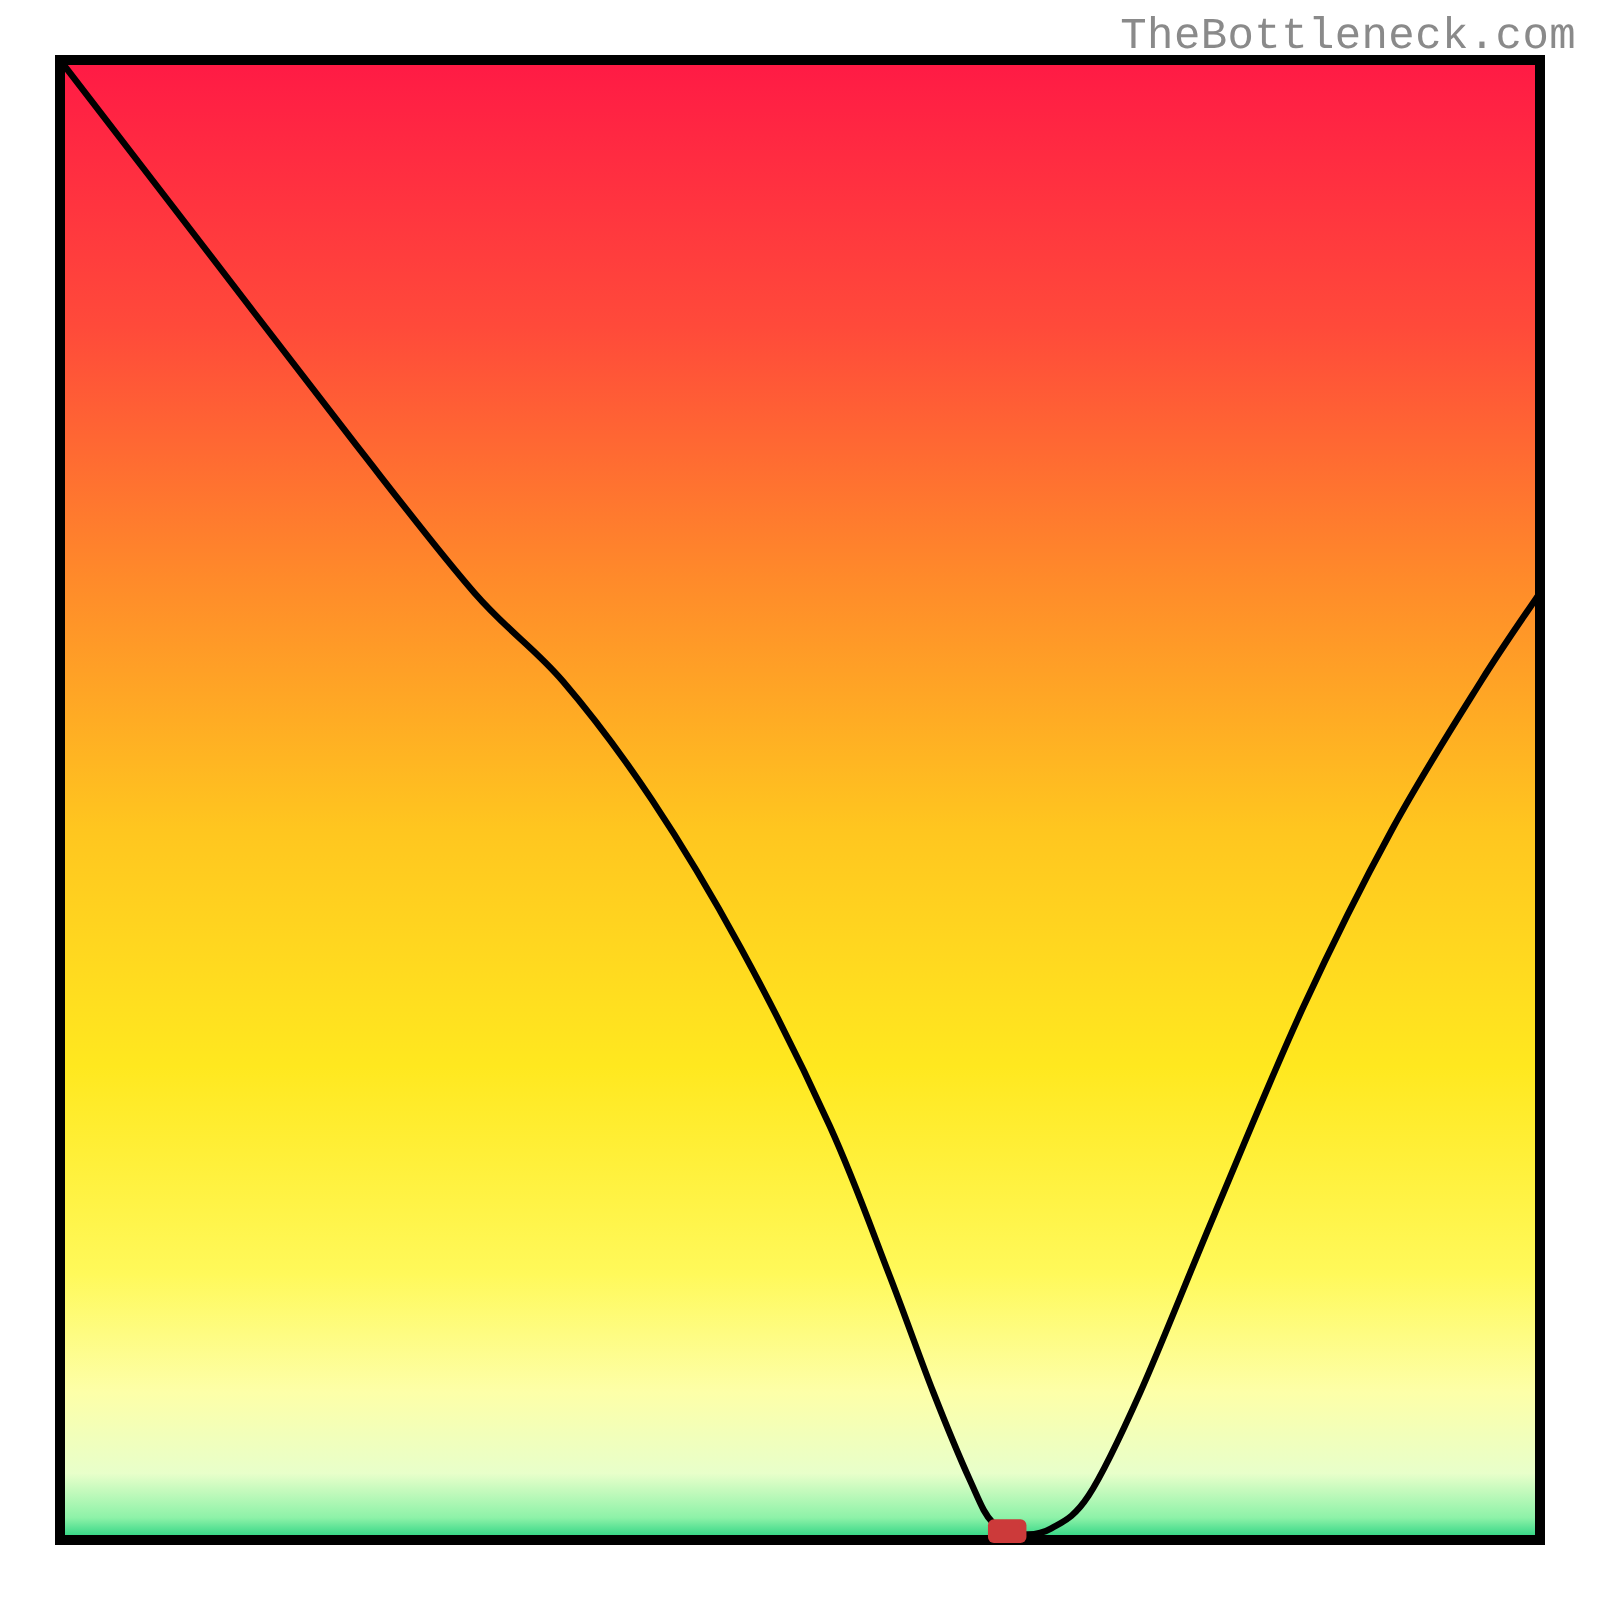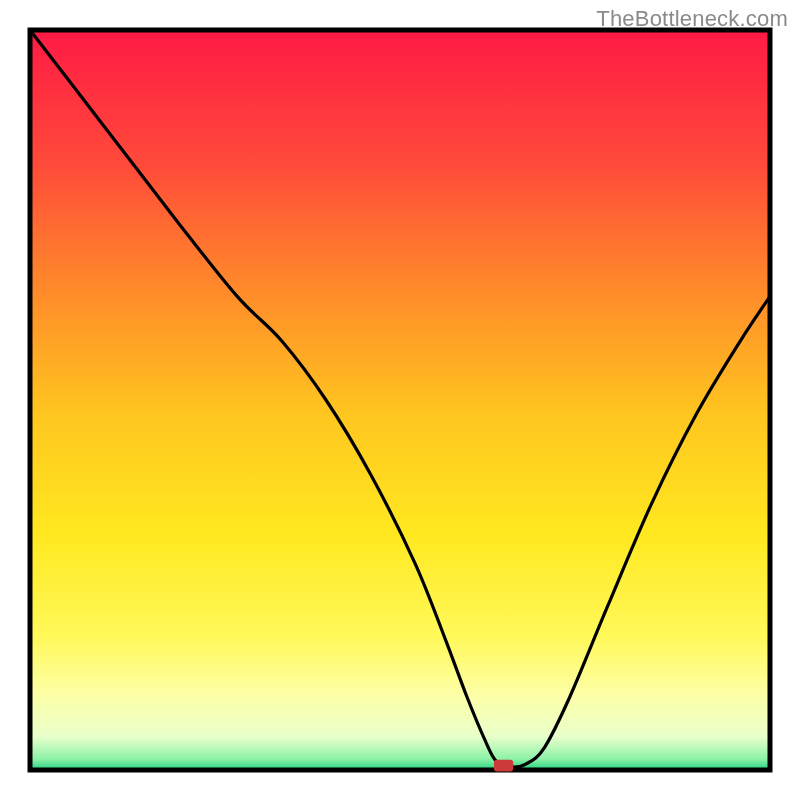--- a/index.html
+++ b/index.html
@@ -7,20 +7,21 @@
     padding: 0;
     width: 800px;
     height: 800px;
     background: #ffffff;
     font-family: Arial, Helvetica, sans-serif;
   }
   .container {
     position: relative;
     width: 800px;
     height: 800px;
+    font-family: Liberation Mono, monospace;
   }
   .watermark {
     position: absolute;
     top: 6px;
     right: 12px;
     font-size: 22px;
     color: #8a8a8a;
     letter-spacing: 0.2px;
     z-index: 10;
   }

